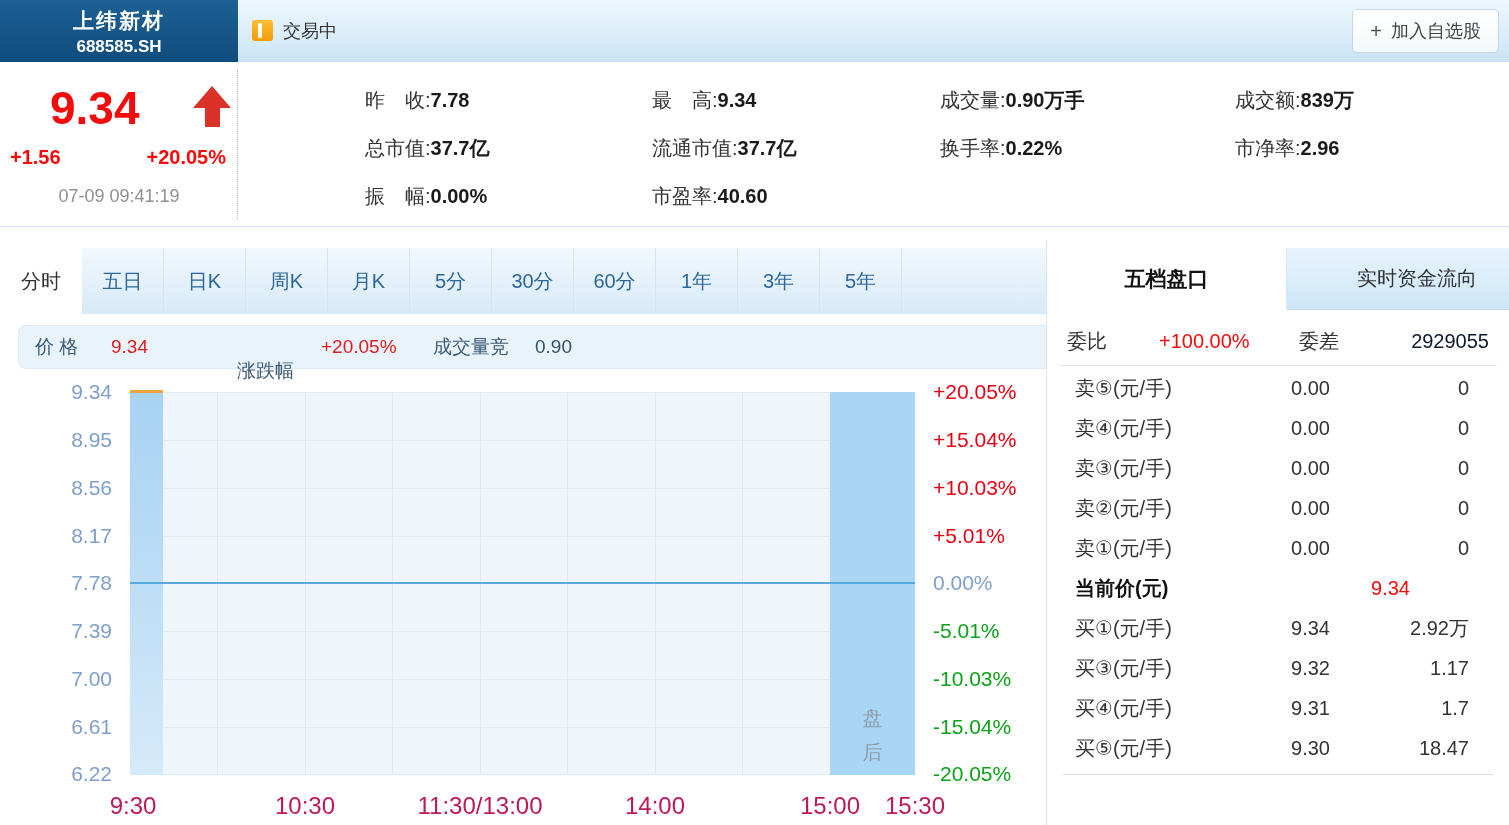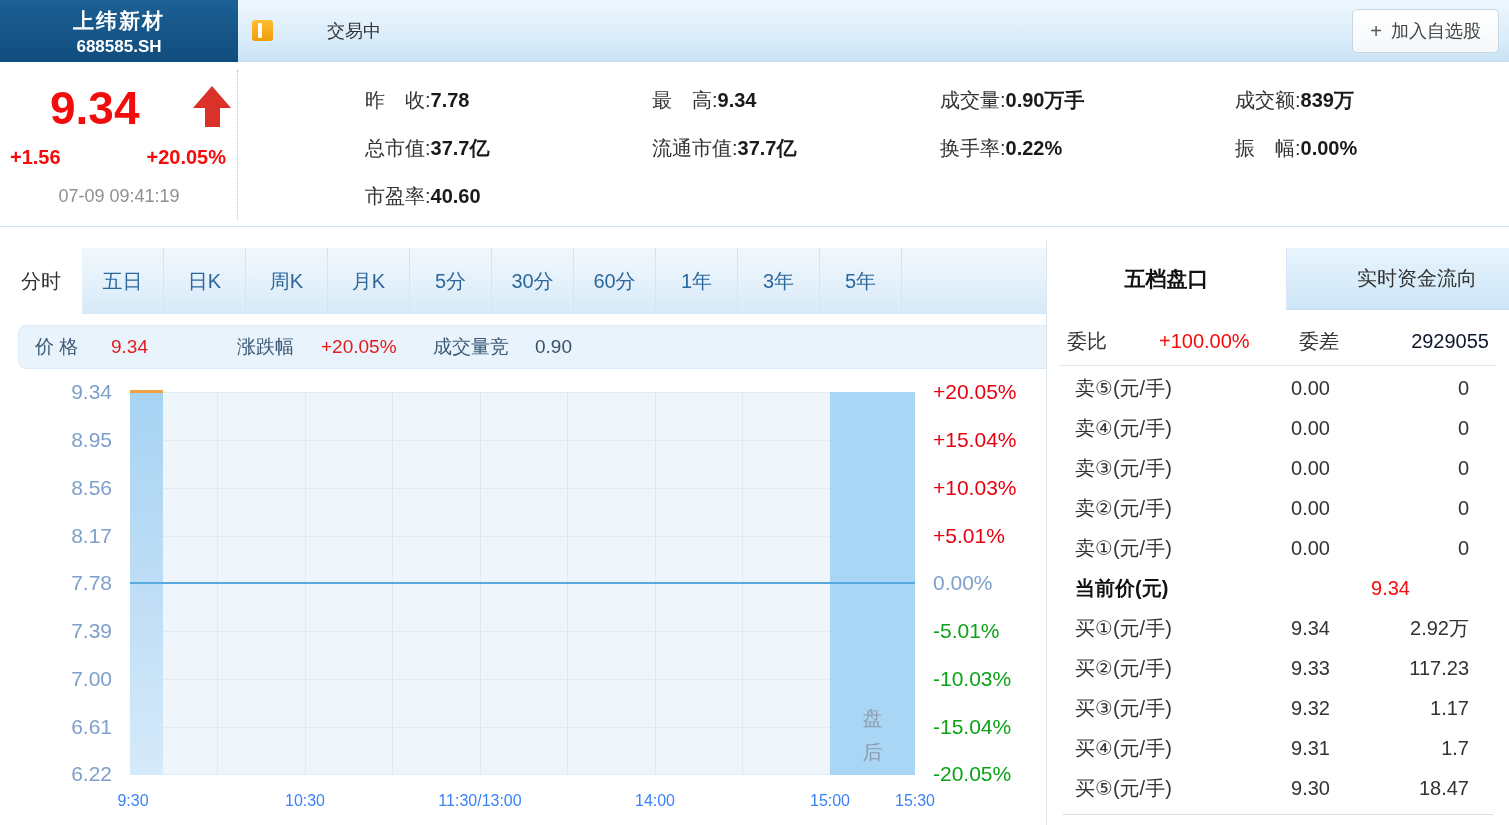--- a/index.html
+++ b/index.html
@@ -7,21 +7,21 @@
     font-family:"Liberation Sans","DejaVu Sans",sans-serif; }
   #app { position:relative; width:1509px; height:825px; overflow:hidden; background:#fff; }
 
   
   .brand { position:absolute; left:0; top:0; width:238px; height:62px;
     background:linear-gradient(180deg,#1c6094,#114c7e); color:#fff; text-align:center; }
   .brand .name { font-size:21px; font-weight:bold; margin-top:7px; letter-spacing:2px; }
   .brand .code { font-size:17px; font-weight:bold; margin-top:2px; }
   .statusbar { position:absolute; left:238px; right:0; top:0; height:62px;
     background:linear-gradient(180deg,#eef7fd 0%,#d7ebf9 70%,#c9e3f5 100%);
-    border-bottom:1px solid #c6dff2; display:flex; align-items:center;gap:44px; }
+    border-bottom:1px solid #c6dff2; display:flex; align-items:center; }
   .status-icon { width:21px; height:21px; margin-left:14px; border-radius:3px;
     background:linear-gradient(180deg,#ffbe33,#f09c07); position:relative; }
   .status-icon::after { content:""; position:absolute; left:6px; top:3px; bottom:3px; width:4px;
     background:rgba(255,255,255,.95); border-radius:1px; }
   .status-text { margin-left:10px; font-size:18px; color:#333; }
   .statusbar .sp { flex:1; }
   .add-btn { margin-right:10px; background:linear-gradient(180deg,#ffffff,#f4f8fb);
     border:1px solid #c9d6e2; border-radius:5px; padding:9px 17px; font-size:18px; color:#444;
     display:flex; align-items:center; gap:9px; cursor:pointer; }
   .add-btn .plus { font-size:20px; color:#555; line-height:1; }
@@ -56,41 +56,41 @@
     background:linear-gradient(180deg,#f2f8fd,#d7eaf8); border-right:1px solid #d4e5f2; }
   .tab.active { background:#fff; color:#333; border-right:none; }
   .tab-fill { flex:1; background:linear-gradient(180deg,#f2f8fd,#d7eaf8);
     display:flex; align-items:center; justify-content:flex-end; padding-right:26px; }
   .zoom-icon { width:28px; height:28px; cursor:pointer; }
   .infobar { position:absolute; left:18px; right:18px; top:85px; height:44px;
     background:#e9f3fb; border:1px solid #dcebf7; border-radius:8px;
     font-size:19px; color:#3b5a77; line-height:42px; }
   .infobar span { position:absolute; white-space:nowrap; }
   .ib-price-l { left:16px; } .ib-price-v { left:92px; color:#e31b1b; }
-  .ib-chg-l { left:218px; } .ib-chg-v { left:302px; color:#e31b1b; }
+  .ib-chg-l { left:218px;margin-top:24px; } .ib-chg-v { left:302px; color:#e31b1b; }
   .ib-vol-l { left:414px; } .ib-vol-v { left:516px; color:#36506a; }
   .ib-time { right:16px; }
 
   .chart { position:absolute; left:0; top:135px; right:0; bottom:0; }
   .plot { position:absolute; left:130px; top:17px; width:785px; height:383px; background:#eef5fb; }
   .hline { position:absolute; left:0; right:0; height:1px; background:#e2ebf3; }
   .hline.prev { height:2px; background:#58a9de; z-index:3; }
   .vline { position:absolute; top:0; bottom:0; width:1px; background:#dfe9f2; }
   .afterhours { position:absolute; left:700px; top:0; width:85px; height:100%; background:#a9d6f4; }
   .ah-label { position:absolute; left:0; right:0; bottom:6px; text-align:center;
     color:#8d9cab; font-size:20px; line-height:34px; }
   .area-fill { position:absolute; left:0; top:0; width:33px; height:100%; z-index:2;
     background:linear-gradient(180deg,#a7d3f3 0%,#c0def6 55%,#d5eafa 100%); }
   .price-line { position:absolute; left:0; top:-2px; width:33px; height:3px; background:#f0a140; z-index:4; }
   .yl { position:absolute; left:0; width:112px; text-align:right; color:#7e9fcc;
     font-size:21px; line-height:26px; }
   .yr { position:absolute; left:933px; font-size:21px; line-height:26px; white-space:nowrap; }
   .yr.up { color:#e60012; } .yr.zero { color:#7e9fcc; } .yr.down { color:#0ba318; }
-  .xl { position:absolute; top:417px; transform:translateX(-50%); color:#3b82f6;
-    font-size:16px; white-space:nowrap; }
+  .xl { position:absolute; top:417px; transform:translateX(-50%); color:#be185d;
+    font-size:24px; white-space:nowrap; }
 
   
   .panel { position:absolute; left:1046px; top:240px; right:0; bottom:0;
     border-left:1px solid #dde5ec; background:#fff; }
   .ob-tabs { position:absolute; left:0; top:8px; right:0; height:62px; display:flex; }
   .ob-tab { display:flex; align-items:center; justify-content:center; cursor:pointer; }
   .ob-tab.active { width:239px; background:#fff; font-weight:bold; font-size:21px; color:#111; }
   .ob-tab.inactive { flex:1; background:linear-gradient(180deg,#e8f4fd,#cde6f7);
     font-size:20px; color:#333; border-bottom:1px solid #cadded; border-left:1px solid #d8e7f3;padding-left:38px; }
   .wei-row { position:absolute; left:20px; right:20px; top:78px; height:46px;
@@ -142,20 +142,21 @@
       <div class="quote-time">07-09 09:41:19</div>
     </div>
     <div class="stats">
       <div class="stat"><span class="sl">昨　收:</span><span class="sv">7.78</span></div>
       <div class="stat"><span class="sl">最　高:</span><span class="sv">9.34</span></div>
       <div class="stat"><span class="sl">成交量:</span><span class="sv">0.90万手</span></div>
       <div class="stat"><span class="sl">成交额:</span><span class="sv">839万</span></div>
       <div class="stat"><span class="sl">总市值:</span><span class="sv">37.7亿</span></div>
       <div class="stat"><span class="sl">流通市值:</span><span class="sv">37.7亿</span></div>
       <div class="stat"><span class="sl">换手率:</span><span class="sv">0.22%</span></div>
+      <div class="stat"><span class="sl">市净率:</span><span class="sv">2.96</span></div>
       <div class="stat"><span class="sl">振　幅:</span><span class="sv">0.00%</span></div>
       <div class="stat"><span class="sl">市盈率:</span><span class="sv">40.60</span></div>
     </div>
   </div>
   <div class="hdiv"></div>
 
   <div class="left-col">
     <div class="tabbar">
       <div class="tab active">分时</div>
       <div class="tab">五日</div>
@@ -290,25 +291,20 @@
       <div class="ob-row current">
           <span class="ob-label">当前价(元)</span>
           <span class="cur-price">9.34</span>
         </div>
       <div class="ob-row">
           <span class="ob-label">买①(元/手)</span>
           <span class="ob-price">9.34</span>
           <span class="ob-amount">2.92万</span>
         </div>
       <div class="ob-row">
-          <span class="ob-label">买②(元/手)</span>
-          <span class="ob-price">9.33</span>
-          <span class="ob-amount">117.23</span>
-        </div>
-      <div class="ob-row">
           <span class="ob-label">买③(元/手)</span>
           <span class="ob-price">9.32</span>
           <span class="ob-amount">1.17</span>
         </div>
       <div class="ob-row">
           <span class="ob-label">买④(元/手)</span>
           <span class="ob-price">9.31</span>
           <span class="ob-amount">1.7</span>
         </div>
       <div class="ob-row">

